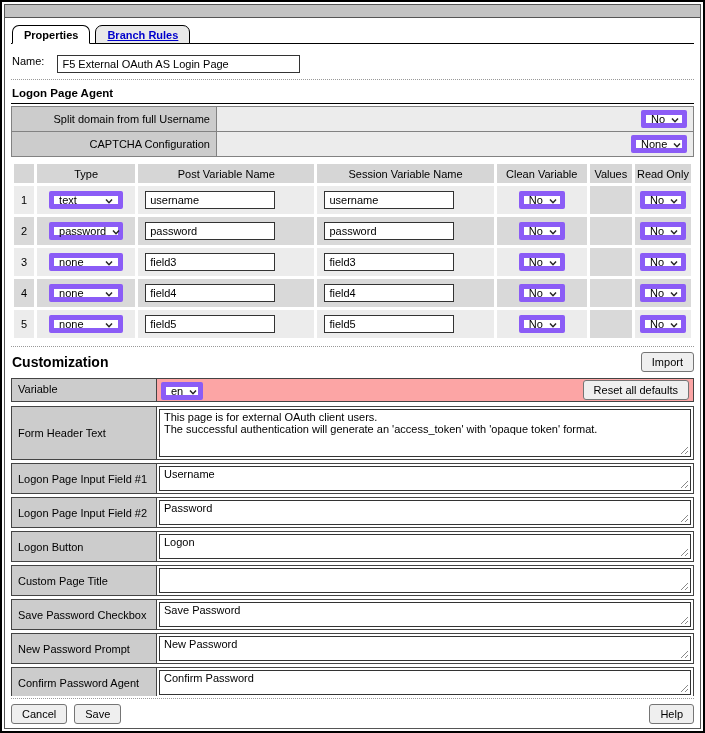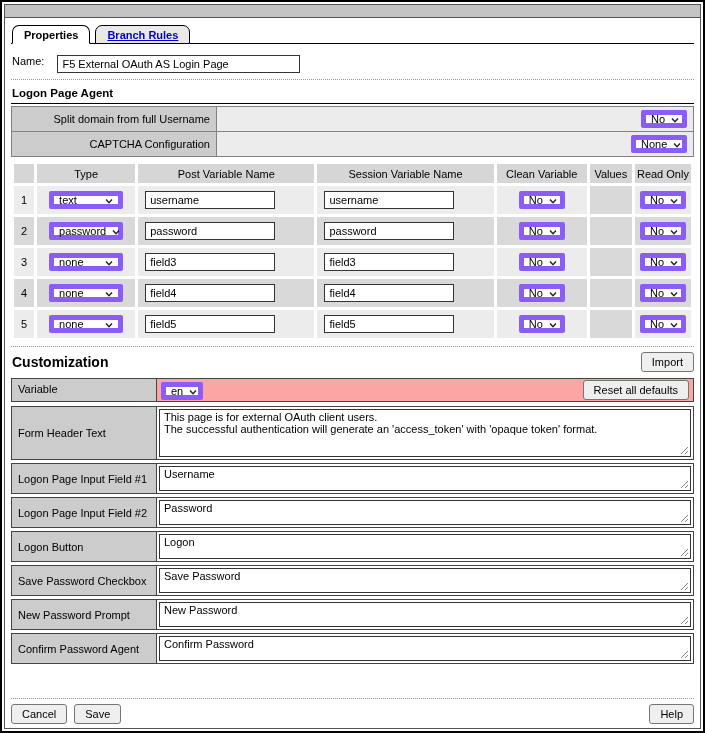--- a/index.html
+++ b/index.html
@@ -339,20 +339,29 @@
       <div class="crow">
         <div class="clabel">Logon Button</div>
         <div class="cval">
           <textarea spellcheck="false" style="">Logon</textarea>
           <span class="rsz"><svg width="9" height="9">
                 <path d="M8 1L1 8M8 5L5 8" stroke="#888" stroke-width="1" fill="none"></path>
               </svg></span>
         </div>
       </div>
 
+      <div class="crow">
+        <div class="clabel">Custom Page Title</div>
+        <div class="cval">
+          <textarea spellcheck="false" style=""></textarea>
+          <span class="rsz"><svg width="9" height="9">
+                <path d="M8 1L1 8M8 5L5 8" stroke="#888" stroke-width="1" fill="none"></path>
+              </svg></span>
+        </div>
+      </div>
 
       <div class="crow">
         <div class="clabel">Save Password Checkbox</div>
         <div class="cval">
           <textarea spellcheck="false" style="">Save Password</textarea>
           <span class="rsz"><svg width="9" height="9">
                 <path d="M8 1L1 8M8 5L5 8" stroke="#888" stroke-width="1" fill="none"></path>
               </svg></span>
         </div>
       </div>

